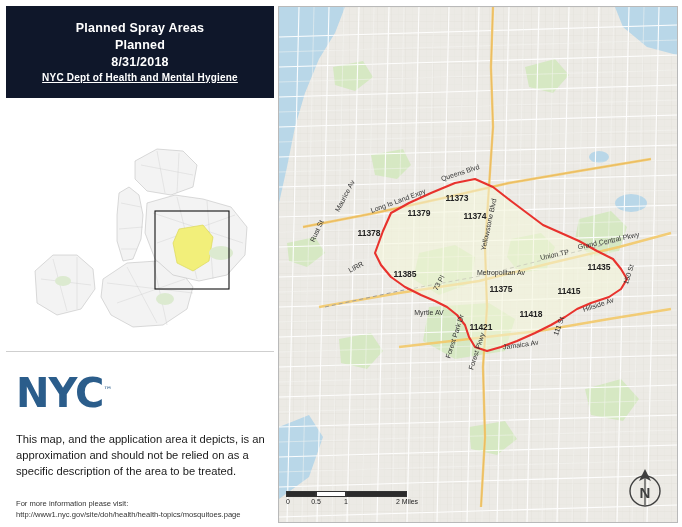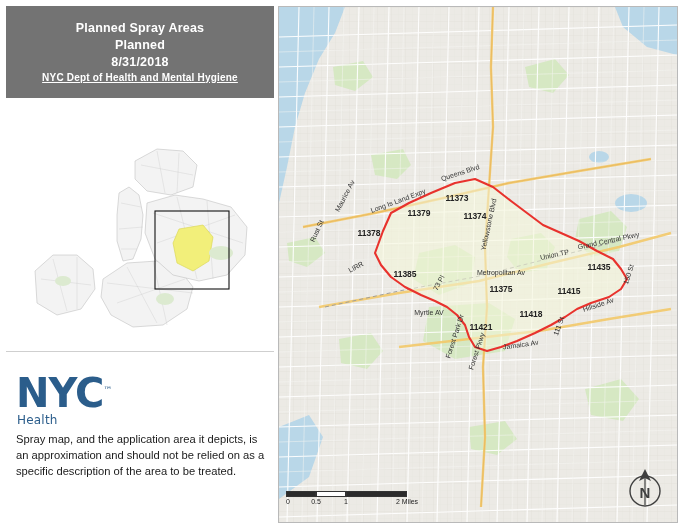--- a/index.html
+++ b/index.html
@@ -10,21 +10,21 @@
     overflow:hidden;
     position:relative;
   }
   .page{position:absolute;left:0;top:0;width:682px;height:527px;background:#fff;}
 
   
   .left{position:absolute;left:6px;top:6px;width:268px;height:515px;}
 
   .title-box{
     position:absolute;left:0;top:0;width:268px;height:92px;
-    background:#737373;color:#fff;
+    background:#0f172a;color:#fff;
     display:flex;flex-direction:column;align-items:center;justify-content:center;
     text-align:left;line-height:1.35;
   }
   .title-line{font-size:12.5px;font-weight:bold;letter-spacing:.2px;}
   .title-line.small{font-size:10px;text-decoration:underline;}
 
   .locator{
     position:absolute;left:0;top:96px;width:268px;height:244px;
     background:#fff;border:1px solid #ffffff;overflow:hidden;
   }
@@ -117,25 +117,28 @@
           <ellipse cx="158" cy="196" rx="9" ry="6"></ellipse>
           <ellipse cx="56" cy="178" rx="8" ry="5"></ellipse>
         </g>
 
         <rect x="148" y="108" width="74" height="78" fill="none" stroke="#111111" stroke-width="1.1"></rect>
       </svg>
     </div>
 
     <div class="nyc-logo-box">
       <div class="nyc-text"><span>NYC</span><span class="nyc-tm">™</span></div>
-      <div class="health-text">Health</div>
-    </div>
-
-    <div class="disclaimer">Spray map, and the application area it depicts, is an approximation and should not be relied on as a specific description of the area to be treated.</div>
-
+    </div>
+
+    <div class="disclaimer">This map, and the application area it depicts, is an approximation and should not be relied on as a specific description of the area to be treated.</div>
+
+    <div class="moreinfo">
+      <div>For more information please visit:</div>
+      <div>http://www1.nyc.gov/site/doh/health/health-topics/mosquitoes.page</div>
+    </div>
   </div>
 
   <div class="mapwrap">
     <svg width="398" height="515" viewBox="0 0 398 515" xmlns="http://www.w3.org/2000/svg">
       <defs>
         <pattern id="grid" width="14" height="14" patternUnits="userSpaceOnUse">
           <path d="M0 0 L14 0 M0 0 L0 14" stroke="#dedbd4" stroke-width="0.45" fill="none"></path>
         </pattern>
         <pattern id="gridfine" width="7" height="7" patternUnits="userSpaceOnUse">
           <path d="M0 0 L7 0 M0 0 L0 7" stroke="#e3e0d9" stroke-width="0.35" fill="none"></path>

